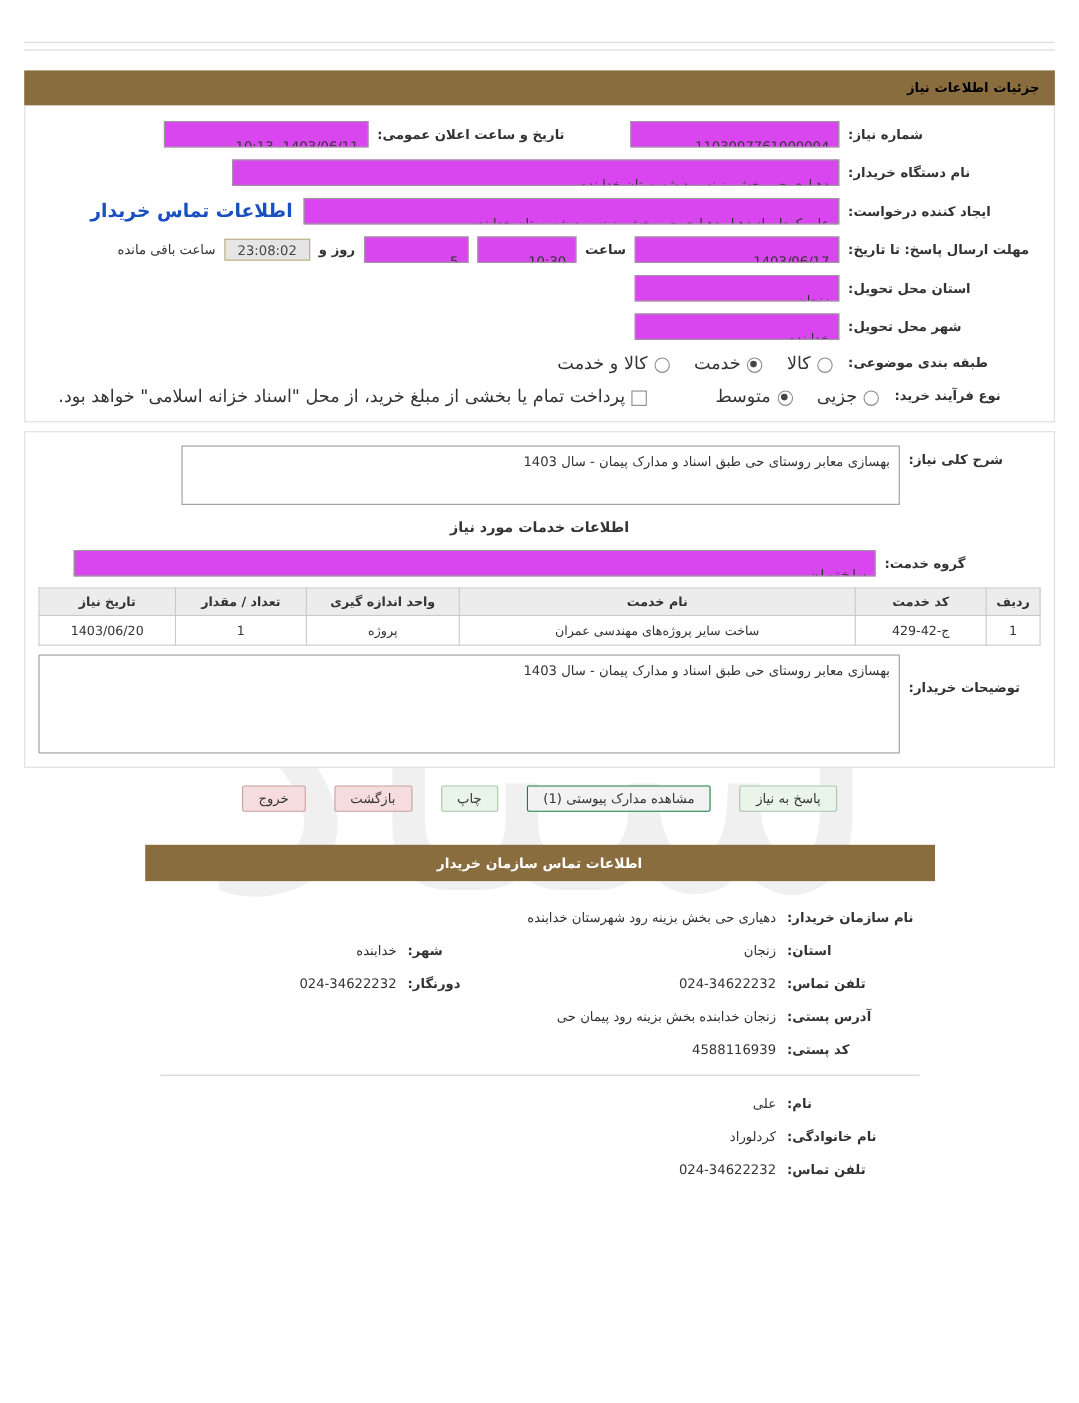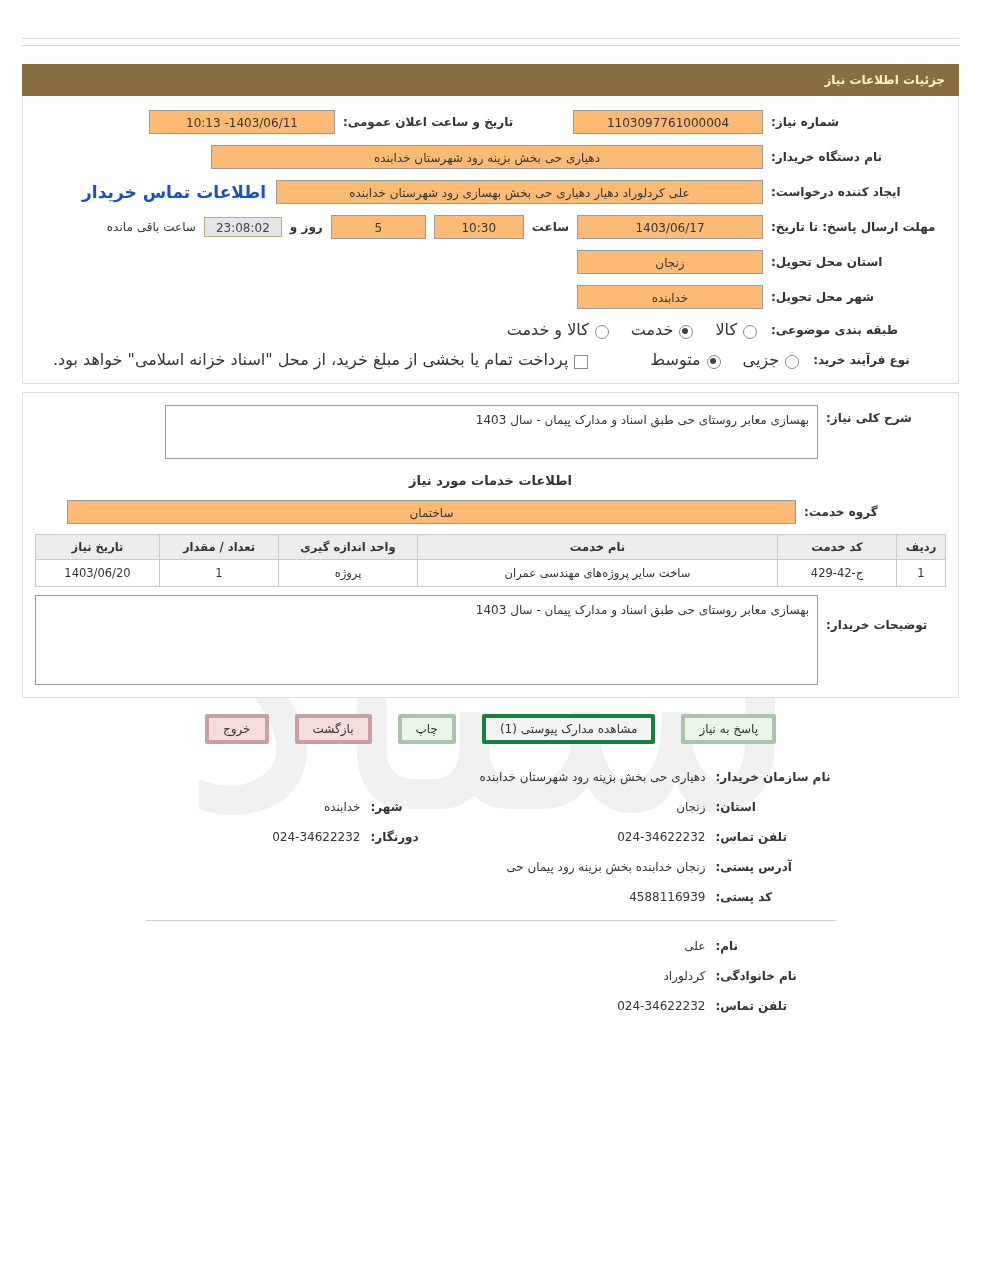--- a/index.html
+++ b/index.html
@@ -14,36 +14,36 @@
     position:absolute;left:0;right:0;top:470px;height:450px;
     display:flex;align-items:center;justify-content:center;
     font-size:330px;color:#f0f0f0;font-family:"DejaVu Sans",sans-serif;
     z-index:0;pointer-events:none;user-select:none;letter-spacing:40px;
   }
   .content{position:relative;z-index:2;}
   .toprule{border-top:1px solid #d8d8d8;margin:38px 22px 0 22px;}
   .toprule2{border-top:1px solid #d8d8d8;margin:6px 22px 0 22px;}
 
   .band{
-    margin:18px 22px 0 22px;background:#8a6d3f;color:#fef9c3;
+    margin:18px 22px 0 22px;background:#8a6d3f;color:#000000;
     padding:9px 14px;font-size:12px;font-weight:bold;text-align:right;
   }
   .panel{
     margin:0 22px;border:1px solid #ddd;border-top:none;background:#fff;
     padding:14px 12px 10px 12px;
   }
   .panel2{margin:8px 22px 0 22px;border:1px solid #ddd;background:#fff;padding:12px;}
 
   .row{display:flex;align-items:center;margin-bottom:11px;}
   .lbl{font-weight:bold;font-size:12px;color:#333;text-align:left;padding-left:8px;white-space:nowrap;}
   .lbl.w175{width:175px;}
   .lbl.w120{width:120px;}
   .box{
-    border:1px solid #9a9a9a;background:#fdba74;height:24px;line-height:24px;
-    padding:0 8px;font-size:12px;text-align:center;box-sizing:border-box;
+    border:1px solid #9a9a9a;background:#d946ef;height:24px;line-height:24px;
+    padding:10px 8px;font-size:12px;box-sizing:border-box;
     overflow:hidden;white-space:nowrap;
   }
   .box.b190{width:190px;}
   .box.b186{width:186px;}
   .box.b552{width:552px;}
   .box.b487{width:487px;}
   .box.b95{width:95px;}
   .box.b90{width:90px;}
   .mini-lbl{font-weight:bold;font-size:12px;padding:0 8px;white-space:nowrap;}
   .link{color:#1a4fbf;font-size:17px;text-decoration:none;font-weight:bold;white-space:nowrap;}
@@ -75,21 +75,21 @@
   table.items{border-collapse:collapse;width:100%;margin-top:4px;}
   table.items th{
     background:#ececec;border:1px solid #c9c9c9;font-size:11.5px;font-weight:bold;
     padding:5px 4px;text-align:center;color:#333;
   }
   table.items td{
     border:1px solid #c9c9c9;font-size:11.5px;padding:6px 4px;text-align:center;background:#fff;
   }
   .btnrow{display:flex;justify-content:center;gap:26px;margin:16px 22px 0 22px;}
   .btn{
-    border:4px solid #15803d;background:#eef7ee;font-size:12px;padding:4px 14px;
+    border:1px solid #15803d;background:#eef7ee;font-size:12px;padding:4px 14px;
     text-align:center;cursor:pointer;border-radius:2px;white-space:nowrap;
   }
   .btn.green{background:#eaf5ea;border-color:#a9c4a9;}
   .btn.pink{background:#f6dcdc;border-color:#c9a0a0;}
   .btn.plain{background:#f2f2f2;}
 
   .band2{
     margin:30px auto 0 auto;width:690px;background:#8a6d3f;color:#fff;
     padding:9px 14px;font-size:12.5px;font-weight:bold;text-align:center;
   }
@@ -124,21 +124,21 @@
         <div class="box b186">1403/06/11- 10:13</div>
       </div>
 
       <div class="row">
         <div class="lbl w175">نام دستگاه خریدار:</div>
         <div class="box b552">دهیاری حی بخش بزینه رود شهرستان خدابنده</div>
       </div>
 
       <div class="row">
         <div class="lbl w175">ایجاد کننده درخواست:</div>
-        <div class="box b487">علی کردلوراد دهیار دهیاری حی بخش بهسازی رود شهرستان خدابنده</div>
+        <div class="box b487">علی کردلوراد دهیار دهیاری حی بخش بزینه رود شهرستان خدابنده</div>
         <a href="#" class="link" style="margin-right:10px;">اطلاعات تماس خریدار</a>
       </div>
 
       <div class="row">
         <div class="lbl w175">مهلت ارسال پاسخ: تا تاریخ:</div>
         <div class="box b186">1403/06/17</div>
         <div class="mini-lbl">ساعت</div>
         <div class="box b90">10:30</div>
         <div class="box b95" style="margin-right:8px;">5</div>
         <div class="mini-lbl">روز و</div>
@@ -197,21 +197,21 @@
 
       <div style="display:flex;align-items:flex-start;">
         <div class="lbl w120" style="padding-top:6px;">شرح کلی نیاز:</div>
         <div class="bigbox" style="flex:1;margin-left:130px;">بهسازی معابر روستای حی طبق اسناد و مدارک پیمان  -  سال 1403</div>
       </div>
 
       <div class="sec-title">اطلاعات خدمات مورد نیاز</div>
 
       <div style="display:flex;align-items:center;justify-content:center;margin-bottom:10px;">
         <div class="lbl" style="width:110px;">گروه خدمت:</div>
-        <div class="box" style="width:729px;">ساختمان</div>
+        <div class="box" style="width:729px;font-family:Liberation Mono, monospace;">ساختمان</div>
       </div>
 
       <table class="items">
         <thead>
           <tr>
             <th style="width:40px;">ردیف</th>
             <th style="width:110px;">کد خدمت</th>
             <th>نام خدمت</th>
             <th style="width:130px;">واحد اندازه گیری</th>
             <th style="width:110px;">تعداد / مقدار</th>
@@ -237,20 +237,21 @@
     </div>
 
     <div class="btnrow">
       <div class="btn green">پاسخ به نیاز</div>
       <div class="btn plain">مشاهده مدارک پیوستی (1)</div>
       <div class="btn green">چاپ</div>
       <div class="btn pink">بازگشت</div>
       <div class="btn pink">خروج</div>
     </div>
 
+    <div class="band2">اطلاعات تماس سازمان خریدار</div>
 
     <div class="ctc">
 
       <div class="crow">
         <div class="clbl">نام سازمان  خریدار:</div>
         <div class="cval">دهیاری حی بخش بزینه رود شهرستان  خدابنده</div>
       </div>
 
       <div class="crow">
         <div class="c2">

